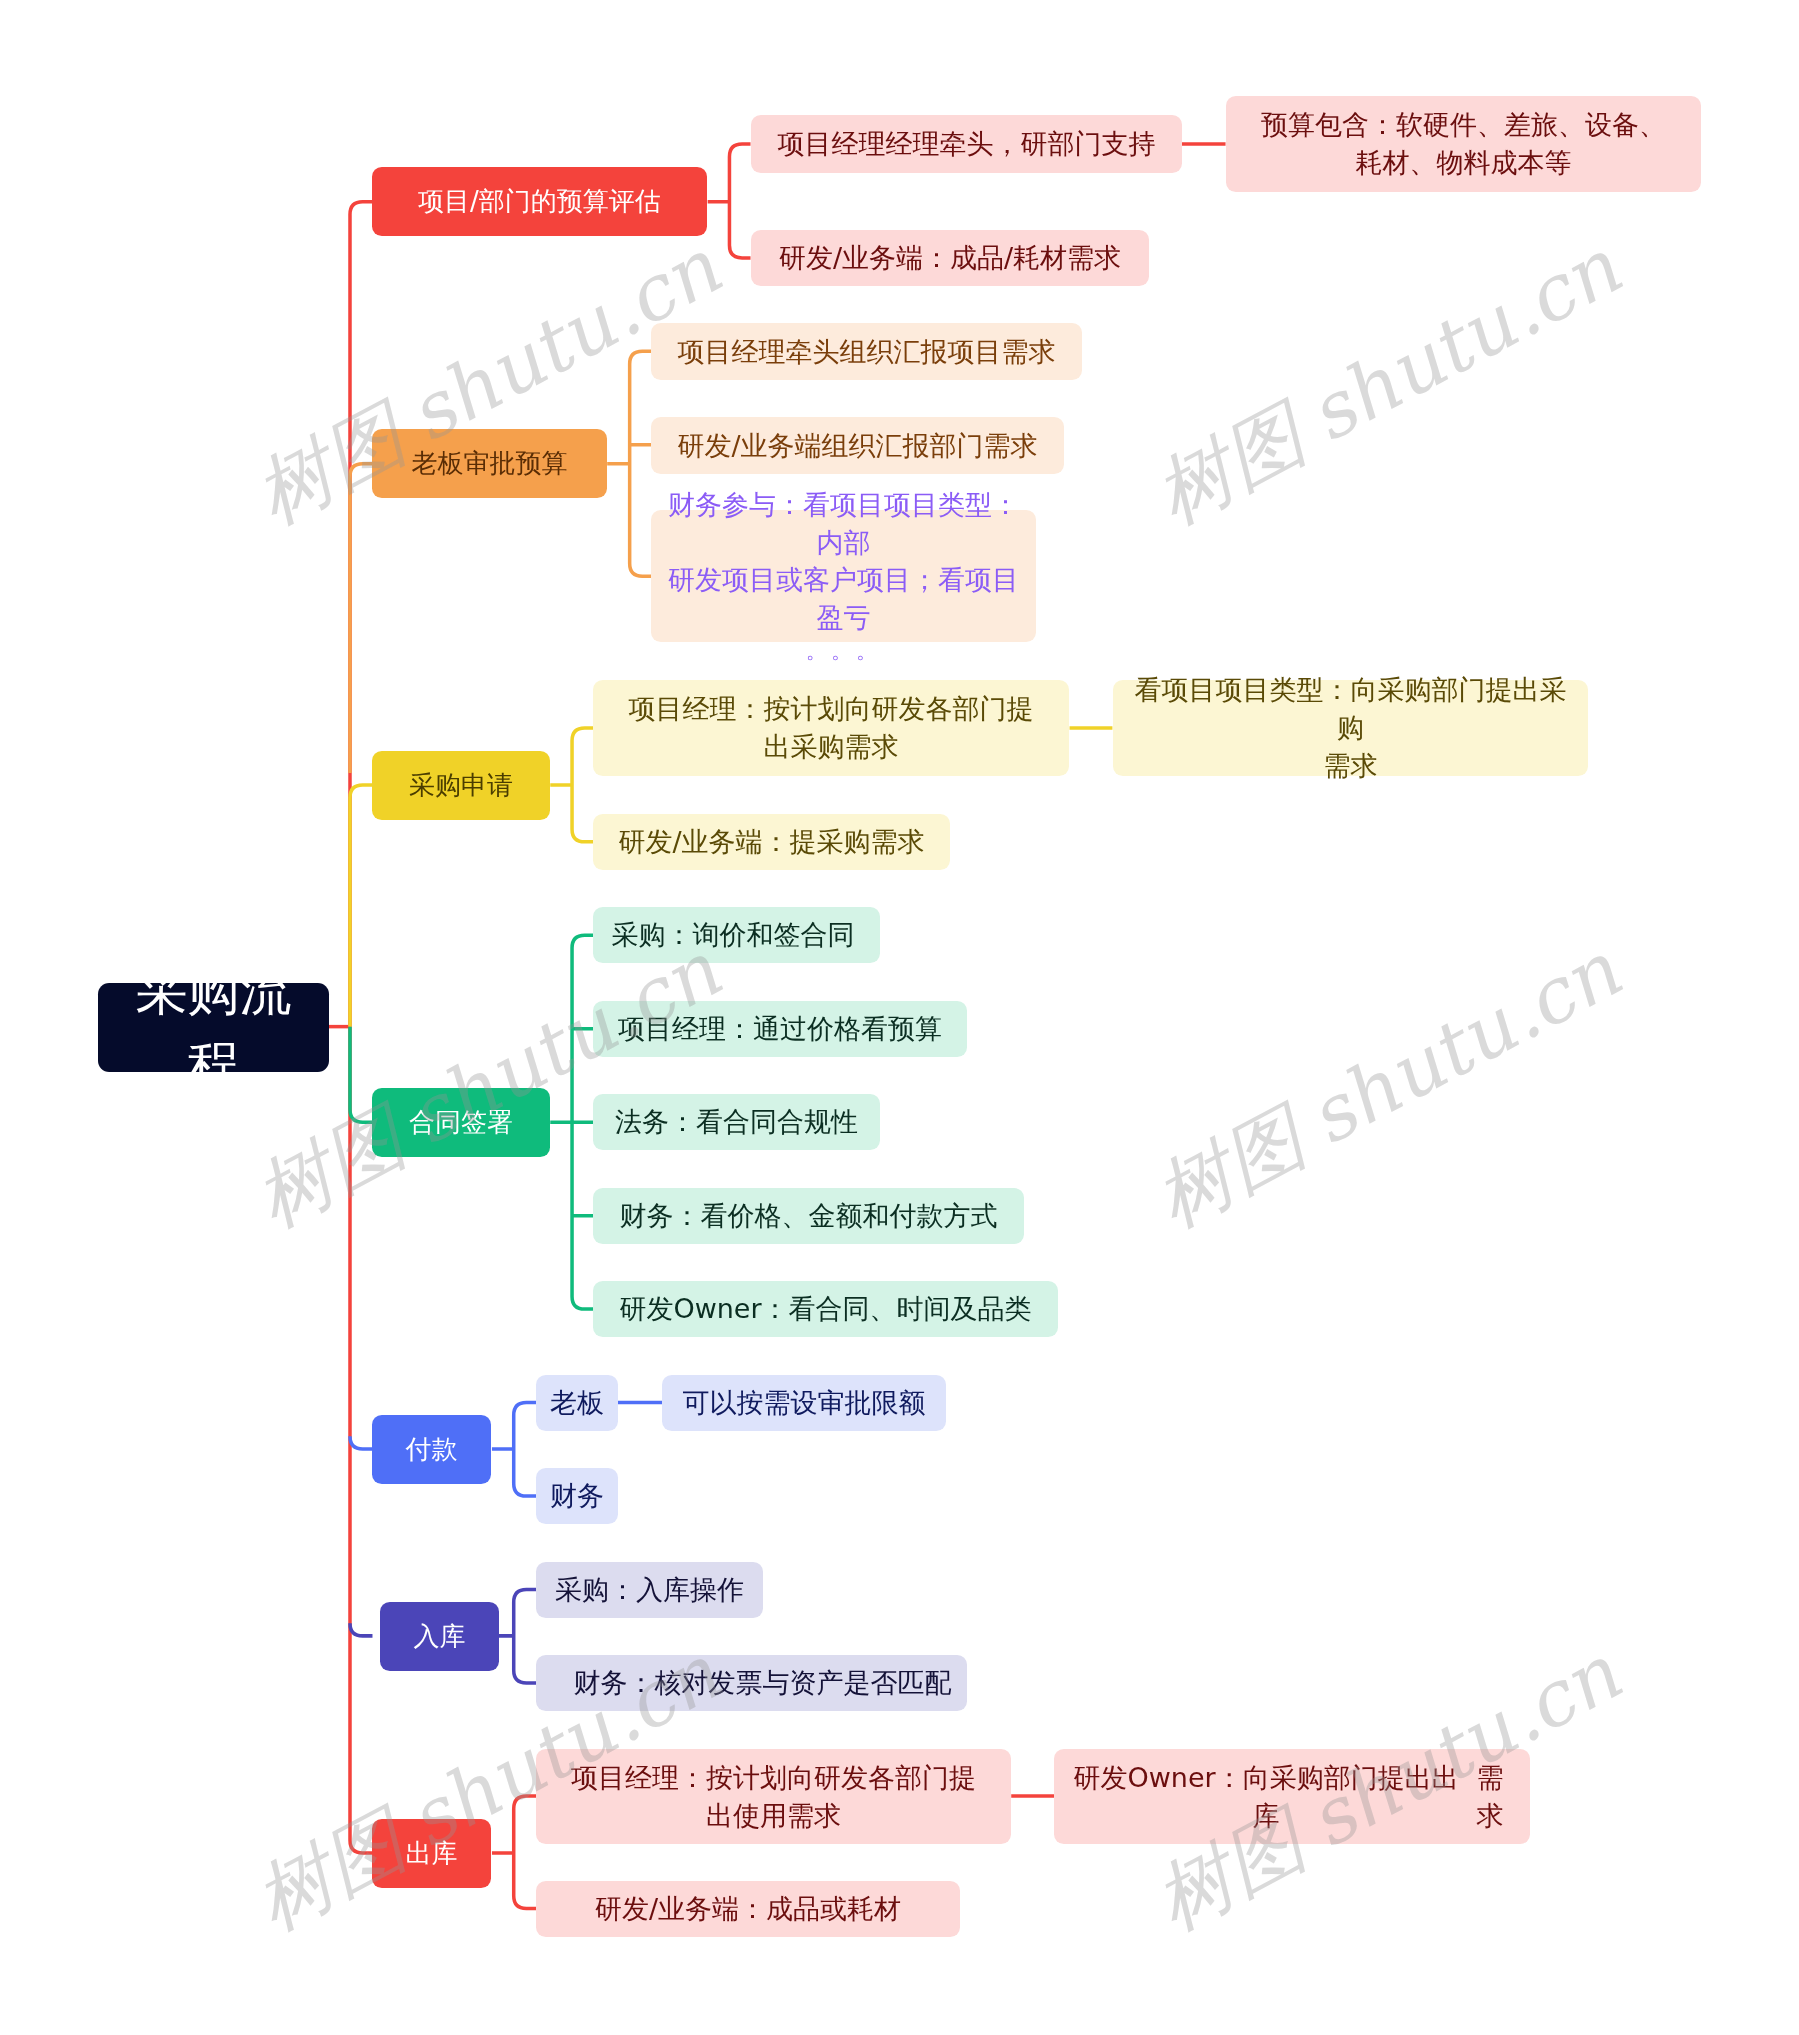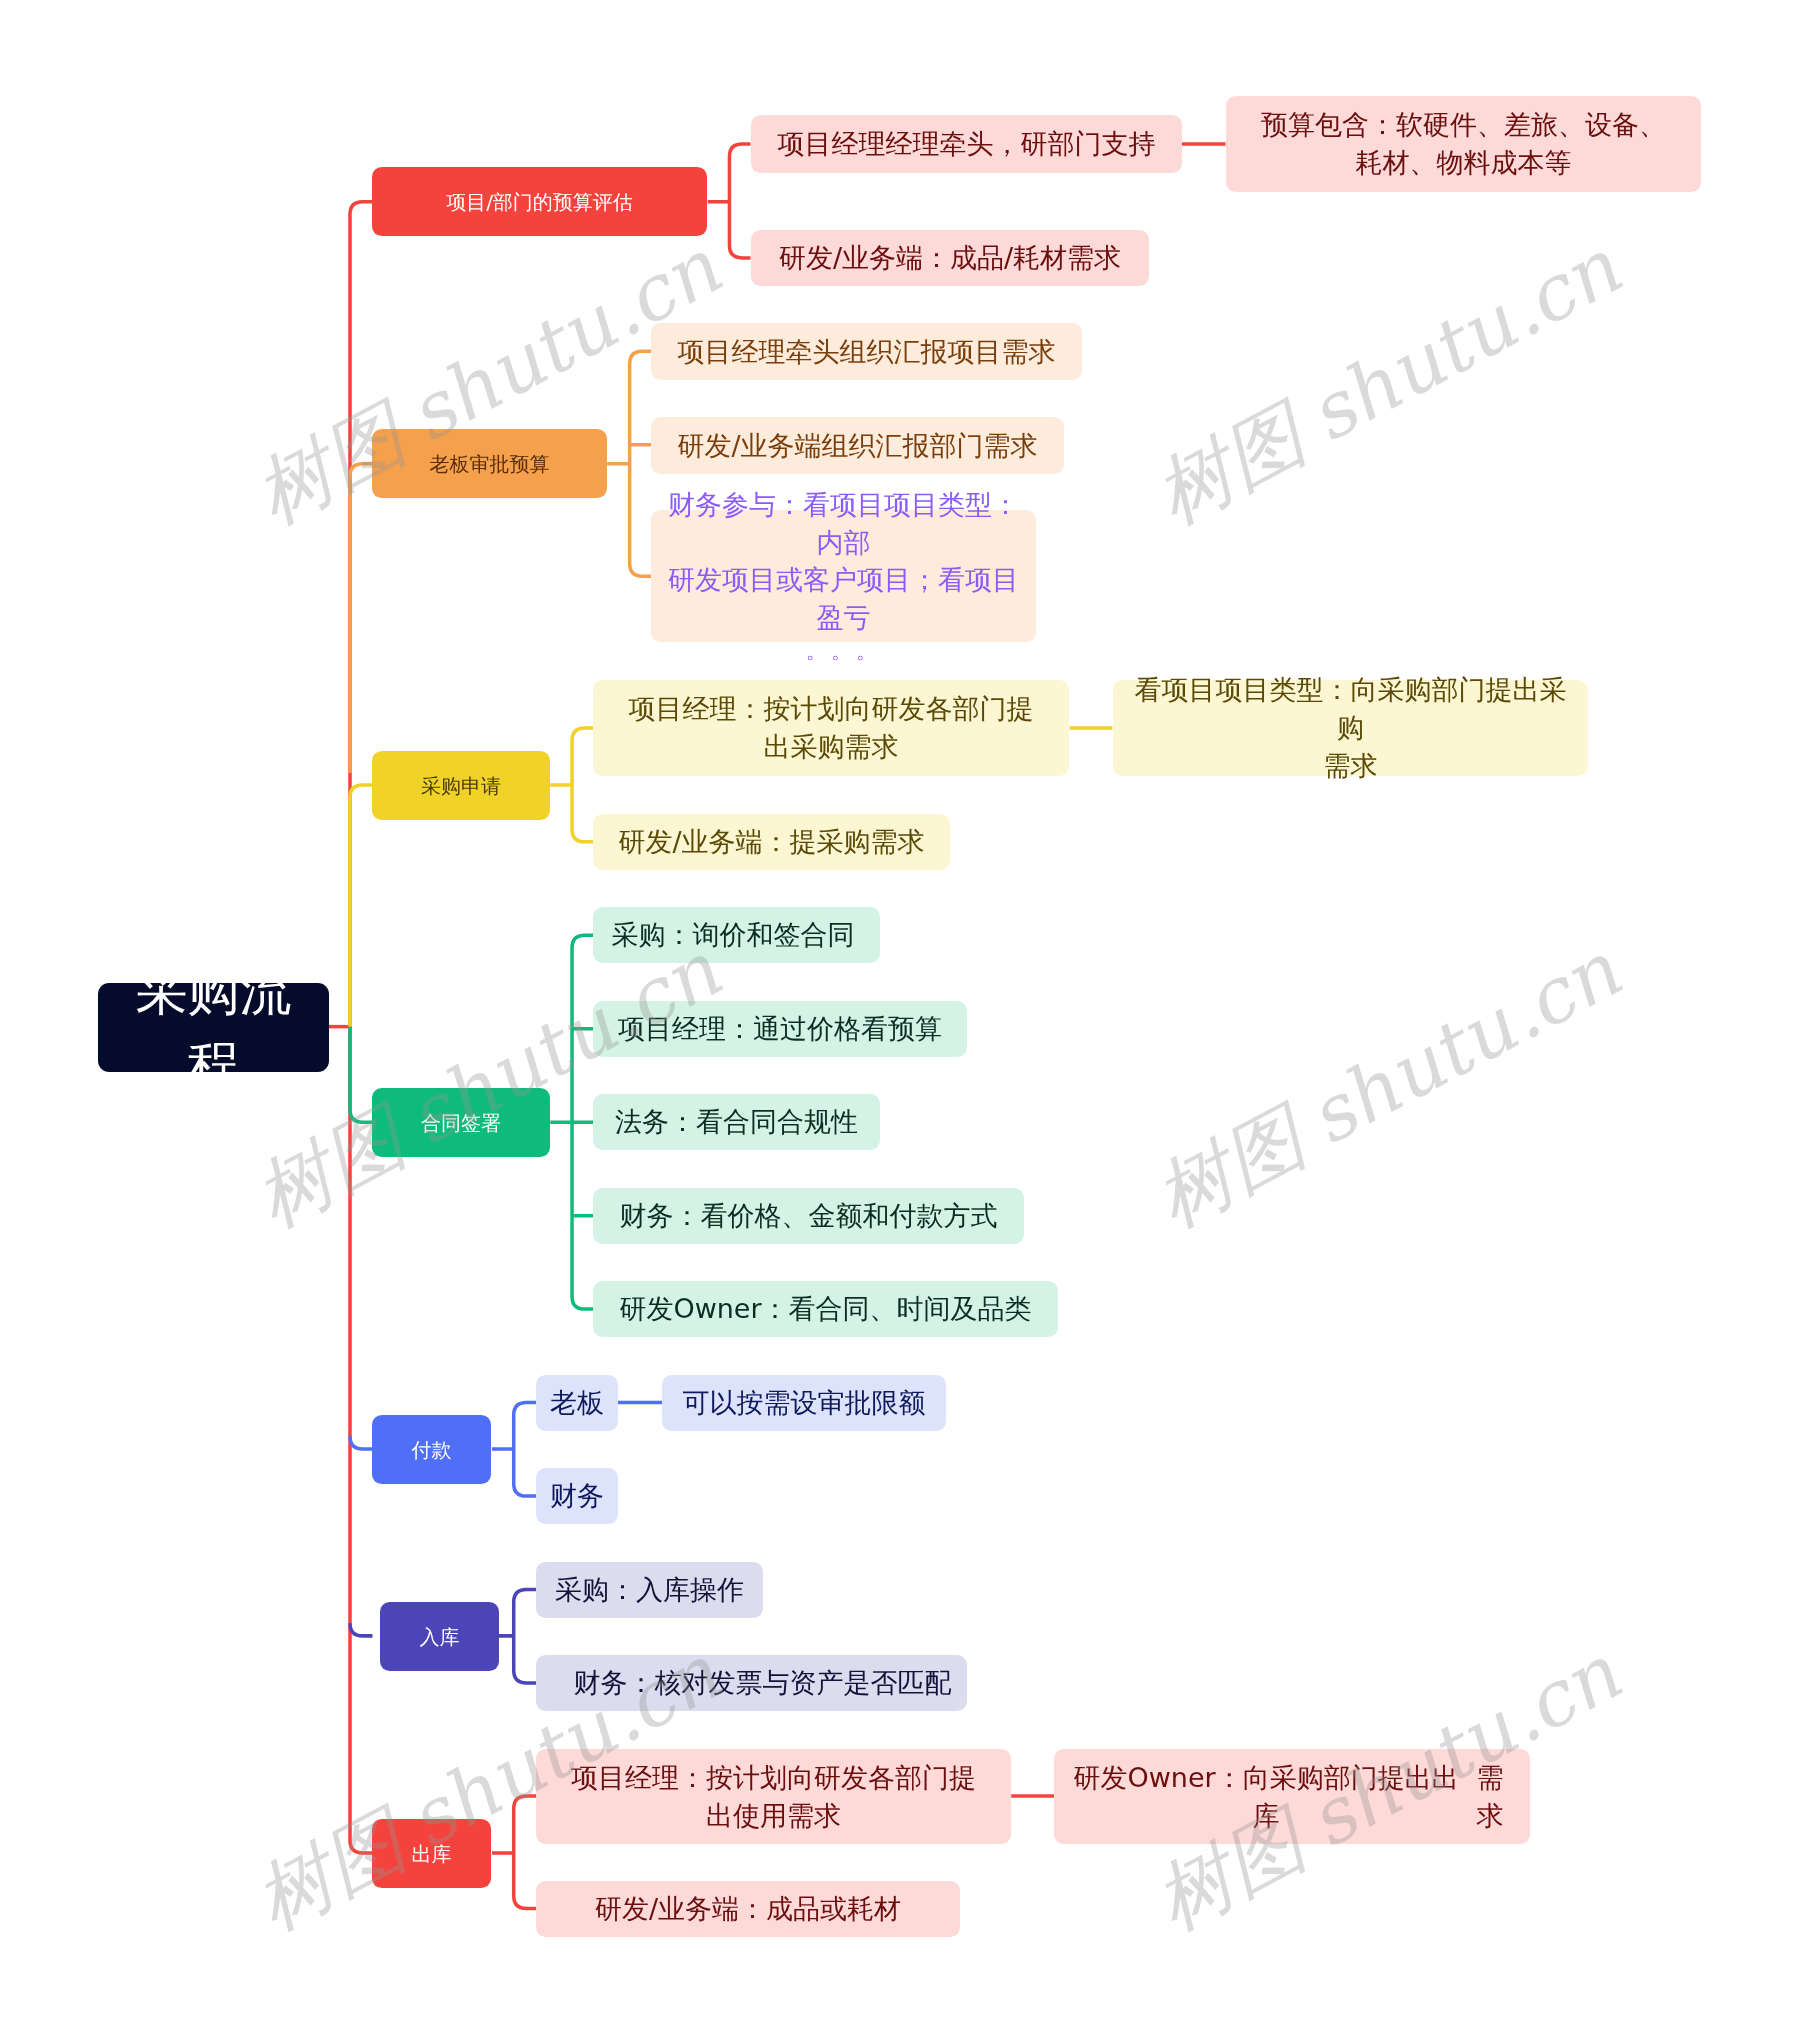--- a/index.html
+++ b/index.html
@@ -1,19 +1,19 @@
 <!DOCTYPE html>
 <html style="font-size:11.2px"><head>
 <meta charset="utf-8">
 <style>
   html,body{margin:0;padding:0;background:#fff;}
   body{width:1799px;height:2035px;position:relative;overflow:hidden;font-family:"DejaVu Sans","Liberation Sans",sans-serif;}
   .node{position:absolute;box-sizing:border-box;border-radius:9.8px;display:flex;align-items:center;justify-content:center;text-align:center;line-height:1.4;padding:0 14px;}
   .root{background:#050b2b;color:#fff;font-size:52px;border-radius:11.2px;}
-  .branch{color:#fff;font-size:20px;}
+  .branch{color:#fff;font-size:26px;}
   .leaf{font-size:27px;}
   svg.lines{position:absolute;left:0;top:0;}
   .wm{position:absolute;color:rgba(150,150,150,0.35);font-family:"DejaVu Serif",serif;font-style:italic;font-size:77px;transform:rotate(-28deg);white-space:nowrap;pointer-events:none;}
 </style>
 </head>
 <body>
 
 <svg class="lines" width="1799" height="2035" viewBox="0 0 2560 2896">
   <g fill="none" stroke-width="5">
 

